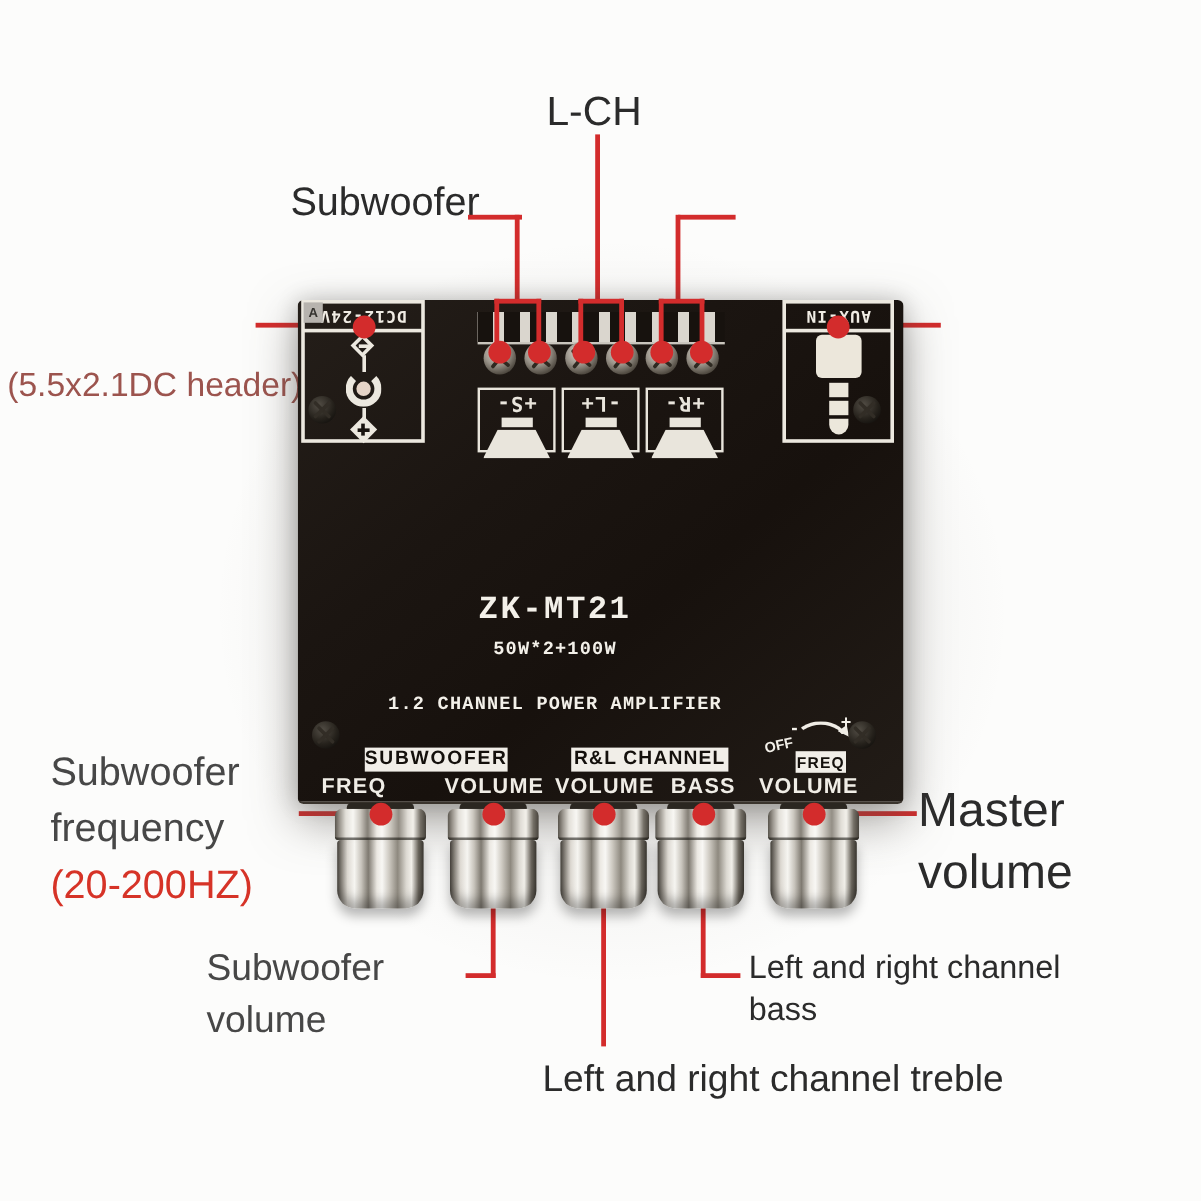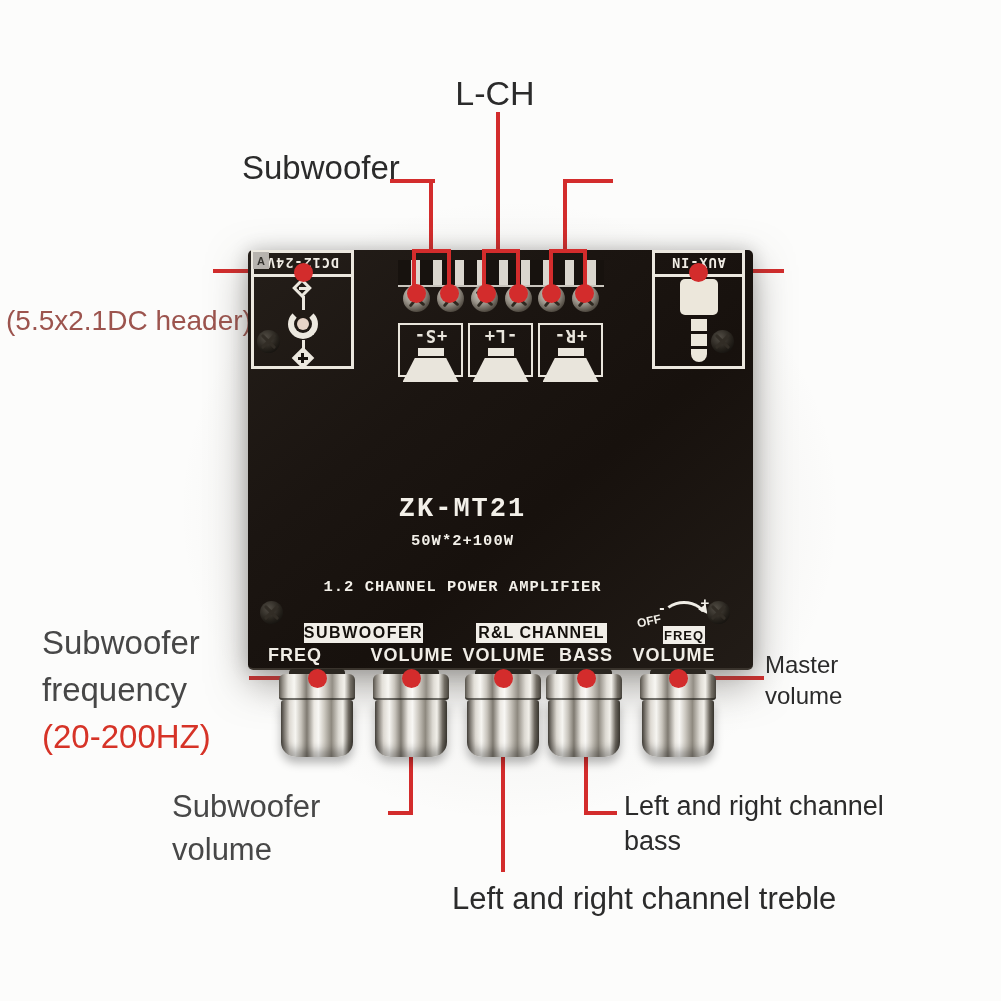--- a/index.html
+++ b/index.html
@@ -85,21 +85,21 @@
 
   <div class="ann" style="left:445px;top:74px;width:100px;font-size:34px;text-align:center;">L-CH</div>
   <div class="ann" style="left:242px;top:149px;font-size:33px;">Subwoofer</div>
   <div class="ann maroon" style="left:6px;top:305px;font-size:28px;">(5.5x2.1DC header)</div>
 
   <div class="ann" style="left:42px;top:620px;font-size:33px;line-height:1.42;">
     <div class="graytxt">Subwoofer</div>
     <div class="graytxt">frequency</div>
     <div class="redtxt">(20-200HZ)</div>
   </div>
-  <div class="ann" style="left:765px;top:649px;font-size:24px;line-height:1.3;">
+  <div class="ann" style="left:765px;top:649px;font-size:40px;line-height:1.3;">
     <div>Master</div>
     <div>volume</div>
   </div>
   <div class="ann graytxt" style="left:172px;top:785px;font-size:31px;line-height:1.4;">
     <div>Subwoofer</div>
     <div>volume</div>
   </div>
   <div class="ann" style="left:452px;top:881px;font-size:31px;">Left and right channel treble</div>
   <div class="ann" style="left:624px;top:789px;font-size:27px;line-height:1.3;">
     <div>Left and right channel</div>

